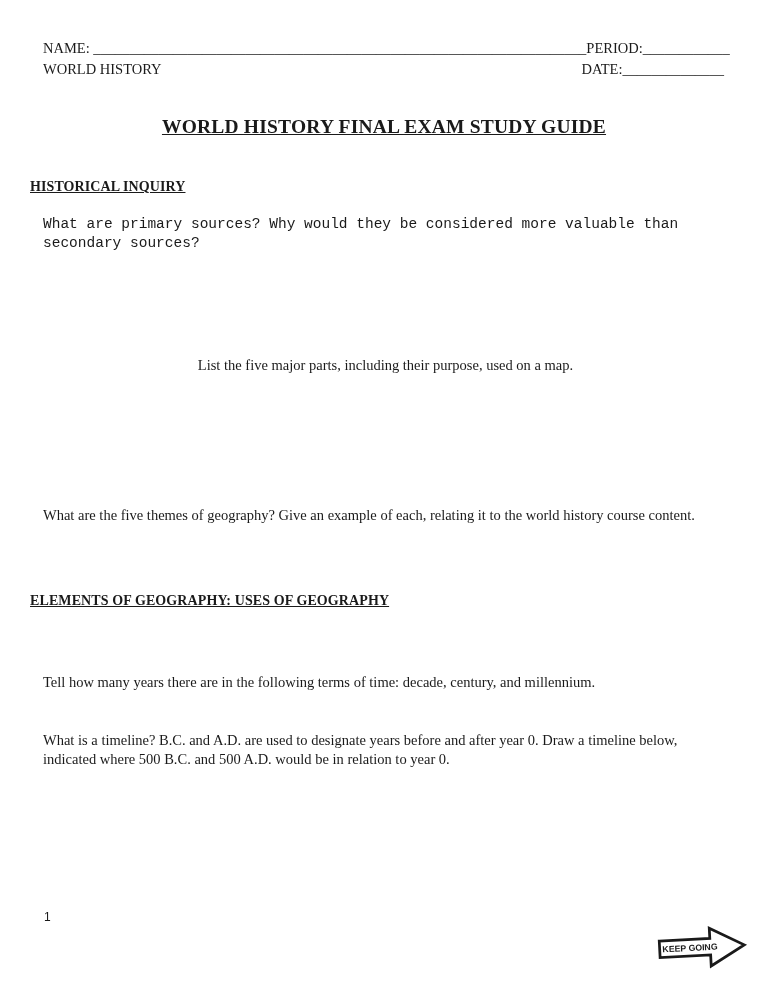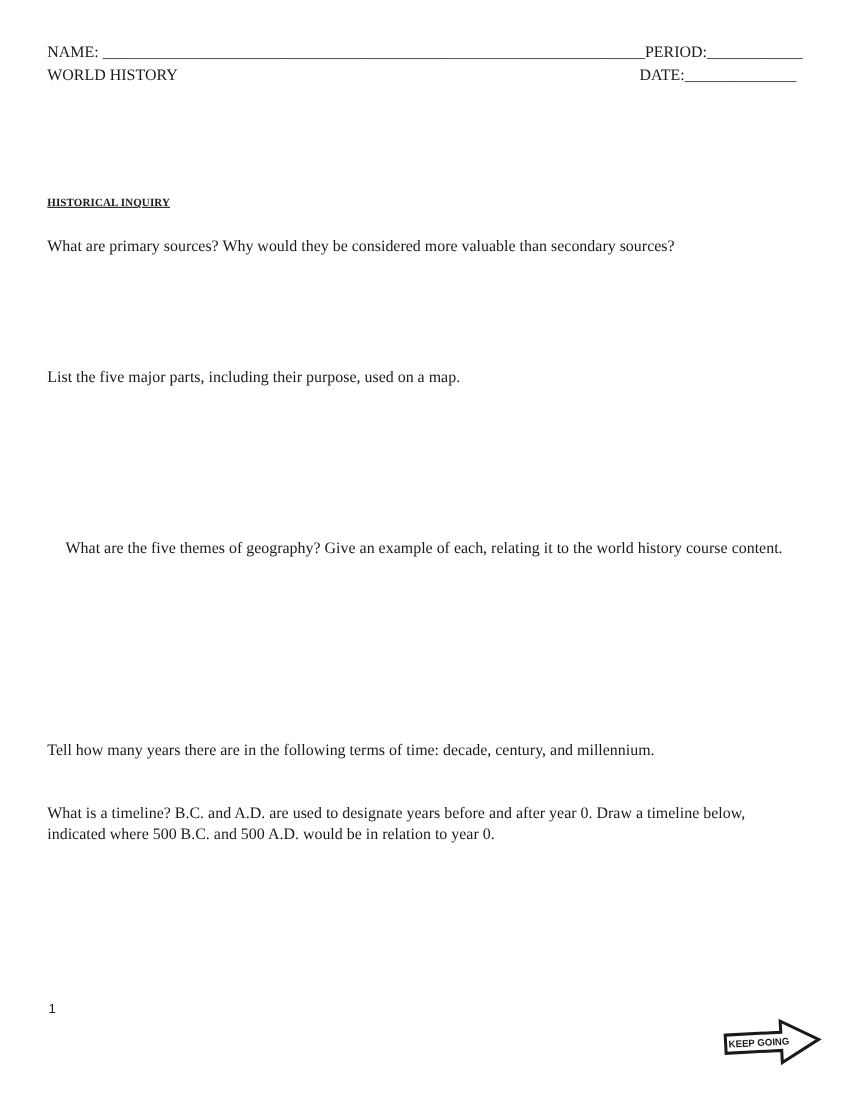--- a/index.html
+++ b/index.html
@@ -33,23 +33,23 @@
     right: 43px;
     top: 116px;
     text-align: center;
     font-size: 19.5px;
     font-weight: bold;
     text-decoration: underline;
     letter-spacing: 0.2px;
   }
   .sec-heading {
     position: absolute;
-    left: 43px;
+    left: 30px;
     right: 43px;
-    font-size: 10px;
+    font-size: 14px;
     font-weight: bold;
     text-decoration: underline;
     letter-spacing: 0.1px;
   }
   .sec-text {
     position: absolute;
     left: 43px;
     right: 40px;
     font-size: 14.5px;
     line-height: 19px;
@@ -85,28 +85,30 @@
   <div class="hdr-row" style="top: 40px;">
     <span class="hdr-left"><span>NAME:</span> <span>____________________________________________________________________</span></span>
     <span class="hdr-right"><span>PERIOD:</span><span>____________</span></span>
   </div>
 
   <div class="hdr-row" style="top: 61px;">
     <span class="hdr-left">WORLD HISTORY</span>
     <span class="hdr-right"><span>DATE:</span><span>______________</span></span>
   </div>
 
+  <div class="doc-title">WORLD HISTORY FINAL EXAM STUDY GUIDE</div>
 
   <div class="sec-heading" style="top: 179px;">HISTORICAL INQUIRY</div>
-  <div class="sec-text" style="top: 215px;">What are primary sources? Why would they be considered more valuable than secondary sources?</div>
+  <div class="sec-text" style="top: 215px; font-family: Liberation Mono, monospace;">What are primary sources? Why would they be considered more valuable than secondary sources?</div>
 
-  <div class="sec-text" style="top: 334px;">List the five major parts, including their purpose, used on a map.</div>
+  <div class="sec-text" style="top: 356px; text-align: center;">List the five major parts, including their purpose, used on a map.</div>
 
-  <div class="sec-text" style="top: 490px; white-space: nowrap; text-align: center;">What are the five themes of geography? Give an example of each, relating it to the world history course content.</div>
+  <div class="sec-text" style="top: 506px; white-space: nowrap;">What are the five themes of geography? Give an example of each, relating it to the world history course content.</div>
 
+  <div class="sec-heading" style="top: 593px;">ELEMENTS OF GEOGRAPHY: USES OF GEOGRAPHY</div>
   <div class="sec-text" style="top: 629px; margin-top: 44px;">Tell how many years there are in the following terms of time: decade, century, and millennium.</div>
 
   <div class="sec-text" style="top: 731px;">What is a timeline? B.C. and A.D. are used to designate years before and after year 0. Draw a timeline below, indicated where 500 B.C. and 500 A.D. would be in relation to year 0.</div>
 
   <div class="page-number">1</div>
 
   <div class="keep-going">
     <svg viewBox="0 0 100 50" xmlns="http://www.w3.org/2000/svg">
       <polygon points="4,15 59,15 59,4 96,24 59,45 59,33 4,33" fill="#ffffff" stroke="#1a1a1a" stroke-width="3" stroke-linejoin="miter"></polygon>
       <text x="7" y="27.5">KEEP GOING</text>

